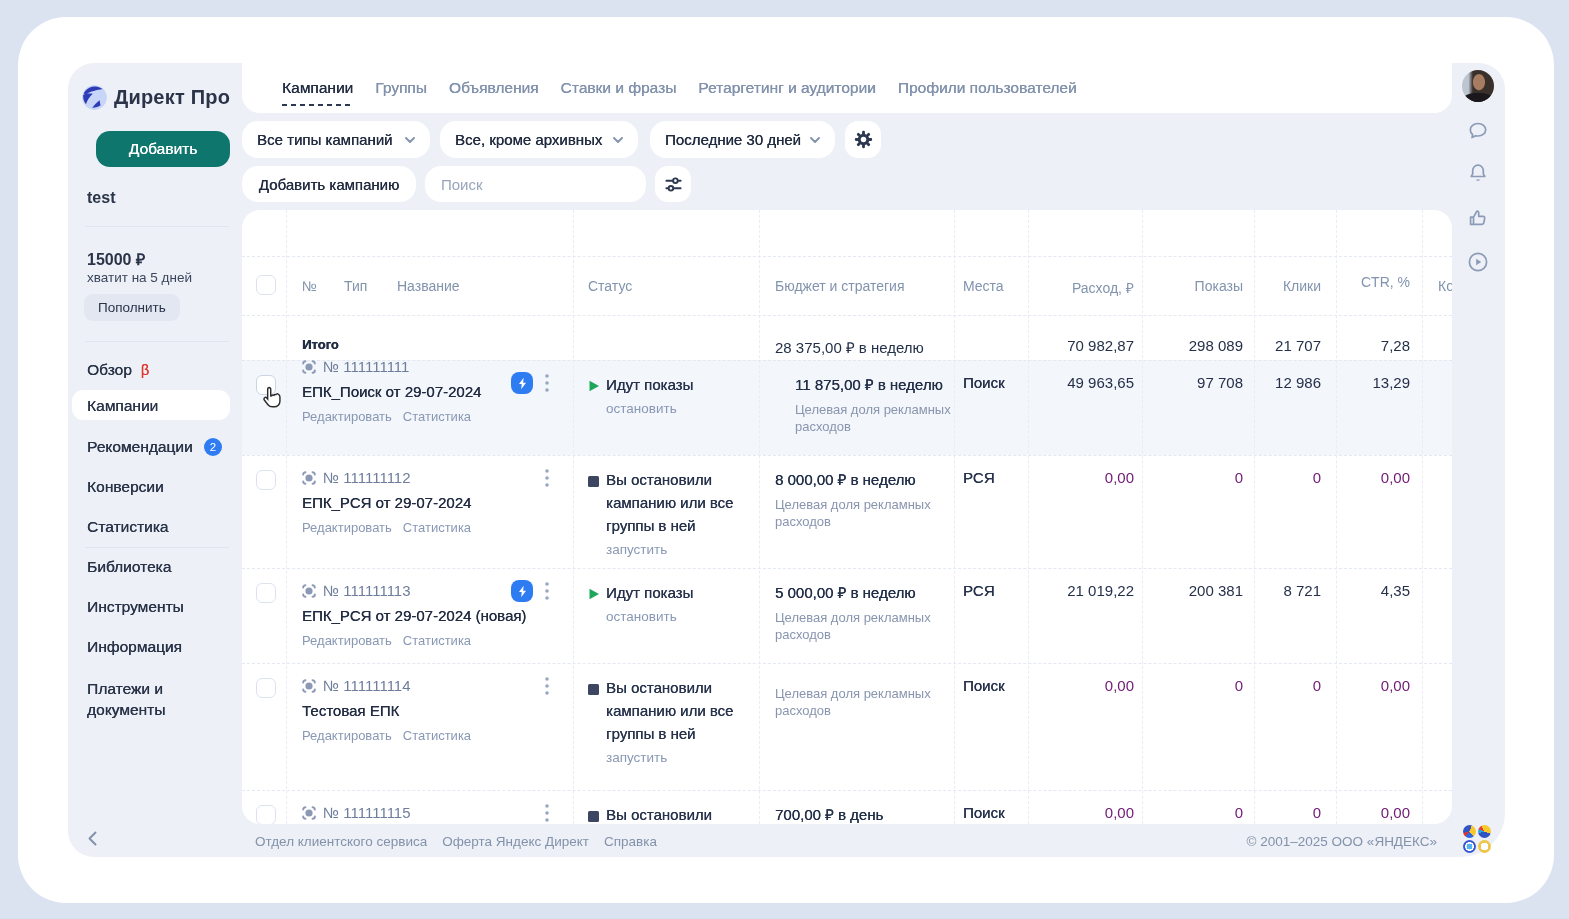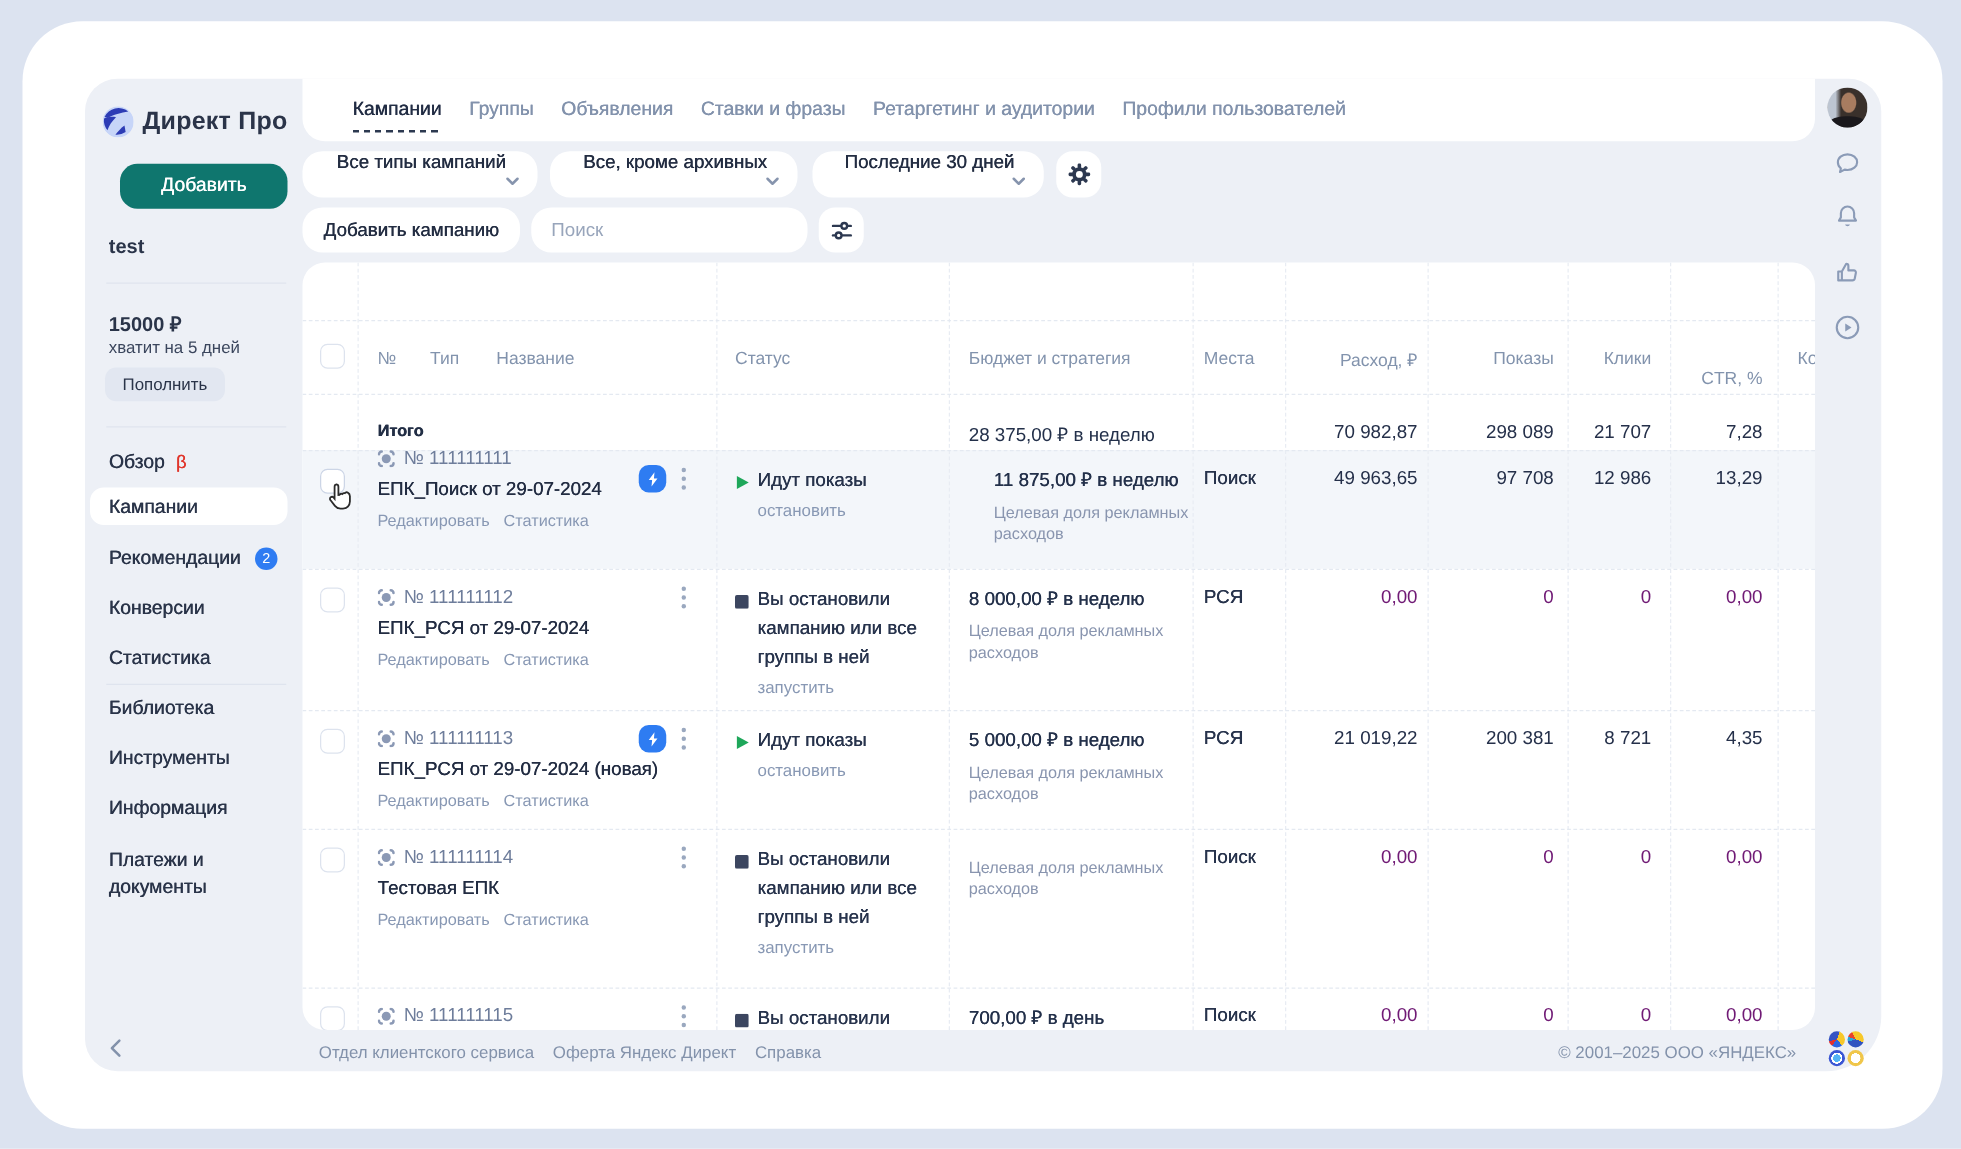--- a/index.html
+++ b/index.html
@@ -42,21 +42,21 @@
     background:
       radial-gradient(ellipse 9px 12px at 53% 38%, #a87c60 0 62%, rgba(168,124,96,0) 72%),
       linear-gradient(90deg, #bdc5d1 0 20%, rgba(189,197,209,0) 34%),
       #39302b;
   }
   .avatar::after { content:""; position:absolute; left:2px; bottom:-2px; width:28px; height:11px; background:#1a181c; border-radius:45% 45% 0 0; }
   .rail-icon { position:absolute; left:1466px; width:24px; height:24px; cursor:pointer; }
   .rail-icon svg { width:100%; height:100%; stroke:#8b9bb7; fill:none; stroke-width:1.7; stroke-linecap:round; stroke-linejoin:round; }
 
   
-  .pill { position:absolute; height:37px; background:#ffffff; border-radius:16px; display:flex; align-items:center; padding:0 13px 0 15px; font-size:15px; color:#232d42; cursor:pointer; text-shadow:0.3px 0 0 currentColor;flex-direction:column; }
+  .pill { position:absolute; height:37px; background:#ffffff; border-radius:16px; display:flex; align-items:center; padding:0 13px 0 15px; font-size:15px; color:#232d42; cursor:pointer; text-shadow:0.3px 0 0 currentColor; }
   .pill .chev { margin-left:auto; }
   .chev svg { width:14px; height:14px; stroke:#8694ad; fill:none; stroke-width:2; stroke-linecap:round; stroke-linejoin:round; display:block; }
   .icon-btn { position:absolute; width:36px; height:37px; background:#ffffff; border-radius:13px; display:flex; align-items:center; justify-content:center; cursor:pointer; }
   .icon-btn svg { width:19px; height:19px; display:block; }
   .text-btn { position:absolute; height:36px; background:#ffffff; border-radius:16px; display:flex; align-items:center; justify-content:center; font-size:15px; color:#232d42; cursor:pointer; text-shadow:0.3px 0 0 currentColor; }
   .search-box { position:absolute; left:425px; top:166px; width:221px; height:36px; background:#ffffff; border-radius:16px; }
   .search-box input { width:100%; height:100%; border:none; outline:none; background:transparent; padding:0 16px; font-family:"Liberation Sans",sans-serif; font-size:15px; color:#232d42; }
   .search-box input::placeholder { color:#98a5bb; }
 
   
@@ -282,21 +282,21 @@
     <div class="checkbox" style="top:65px"></div>
     <div class="col-head" style="left:60px;  top:68px">№</div>
     <div class="col-head" style="left:102px; top:68px">Тип</div>
     <div class="col-head" style="left:155px; top:68px">Название</div>
     <div class="col-head" style="left:346px; top:68px">Статус</div>
     <div class="col-head" style="left:533px; top:68px">Бюджет и стратегия</div>
     <div class="col-head" style="left:721px; top:68px">Места</div>
     <div class="col-head num-right" style="left:786px; top:68px; width:106px;">Расход, ₽</div>
     <div class="col-head num-right" style="left:900px; top:68px; width:101px;">Показы</div>
     <div class="col-head num-right" style="left:1012px;top:68px; width:67px;">Клики</div>
-    <div class="col-head num-right" style="left:1094px;top:84px; width:74px;">CTR, %</div>
+    <div class="col-head num-right" style="left:1094px;top:64px; width:74px;">CTR, %</div>
     <div class="col-head" style="left:1196px;top:68px">Конверсии</div>
 
     <div class="cell totals-label" style="left:60px; top:127px;">Итого</div>
     <div class="cell" style="left:533px; top:127px; font-size:15px; color:#23304a;">28 375,00 ₽ в неделю</div>
     <div class="num-cell" style="left:786px; top:127px; width:106px;">70 982,87</div>
     <div class="num-cell" style="left:900px; top:127px; width:101px;">298 089</div>
     <div class="num-cell" style="left:1012px;top:127px; width:67px;">21 707</div>
     <div class="num-cell" style="left:1094px;top:127px; width:74px;">7,28</div>
 
     <div>

